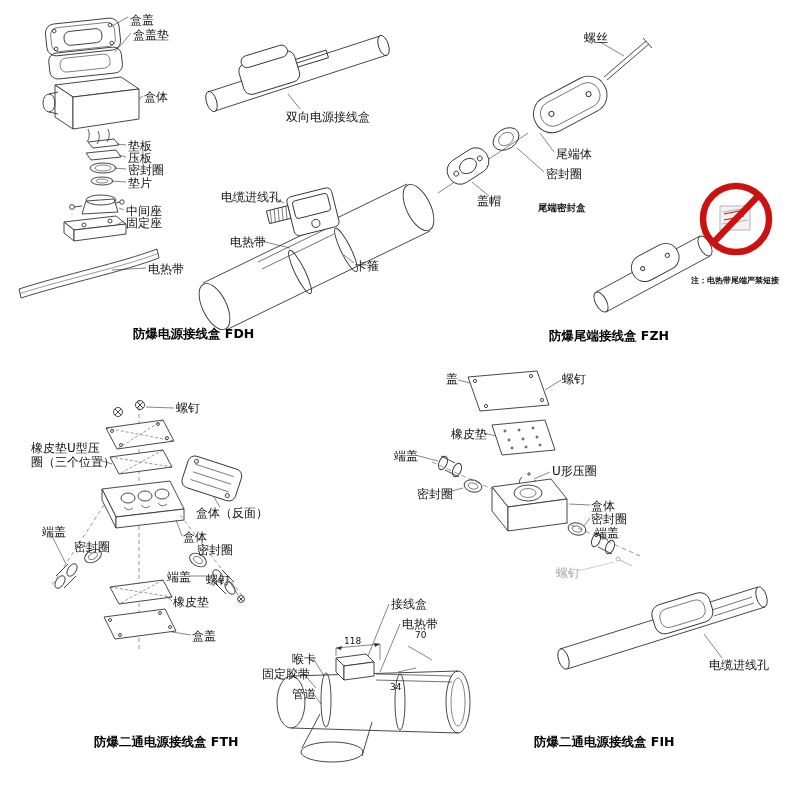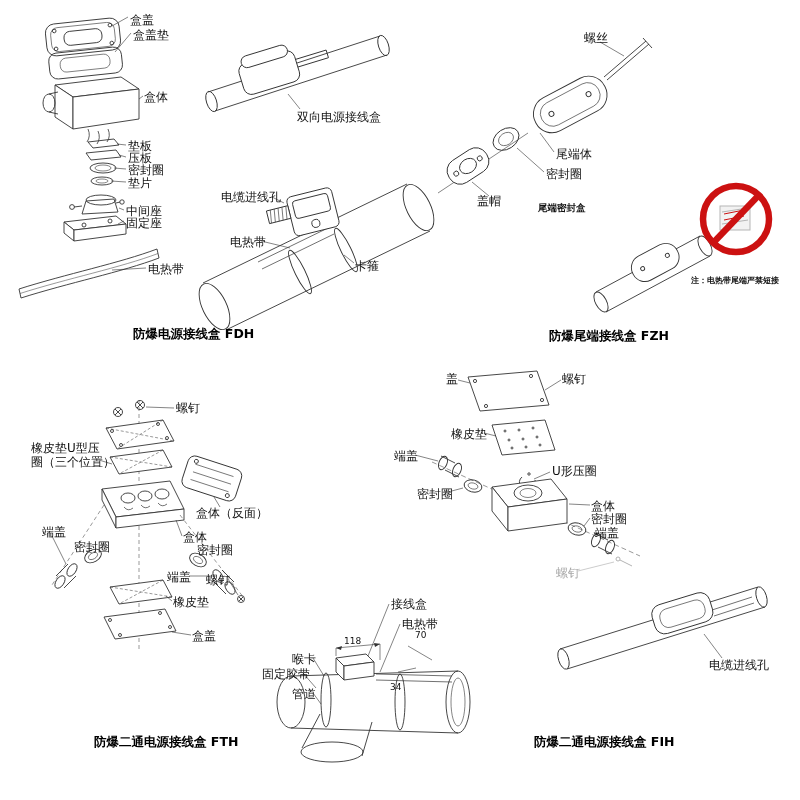--- a/index.html
+++ b/index.html
@@ -347,21 +347,21 @@
   <div class="lbl" style="left:144px;top:90px">盒体</div>
   <div class="lbl" style="left:128px;top:139px">垫板</div>
   <div class="lbl" style="left:128px;top:151px">压板</div>
   <div class="lbl" style="left:128px;top:163px">密封圈</div>
   <div class="lbl" style="left:128px;top:176px">垫片</div>
   <div class="lbl" style="left:126px;top:204px">中间座</div>
   <div class="lbl" style="left:126px;top:216px">固定座</div>
   <div class="lbl" style="left:148px;top:262px">电热带</div>
   <div class="cap" style="left:133px;top:326px">防爆电源接线盒 FDH</div>
 
-  <div class="lbl" style="left:297px;top:110px">双向电源接线盒</div>
+  <div class="lbl" style="left:286px;top:110px">双向电源接线盒</div>
 
   <div class="lbl" style="left:221px;top:190px">电缆进线孔</div>
   <div class="lbl" style="left:230px;top:235px">电热带</div>
   <div class="lbl" style="left:355px;top:259px">卡箍</div>
 
   <div class="lbl" style="left:584px;top:31px">螺丝</div>
   <div class="lbl" style="left:556px;top:147px">尾端体</div>
   <div class="lbl" style="left:546px;top:167px">密封圈</div>
   <div class="lbl" style="left:477px;top:194px">盖帽</div>
   <div class="lbl md" style="left:538px;top:202px">尾端密封盒</div>

